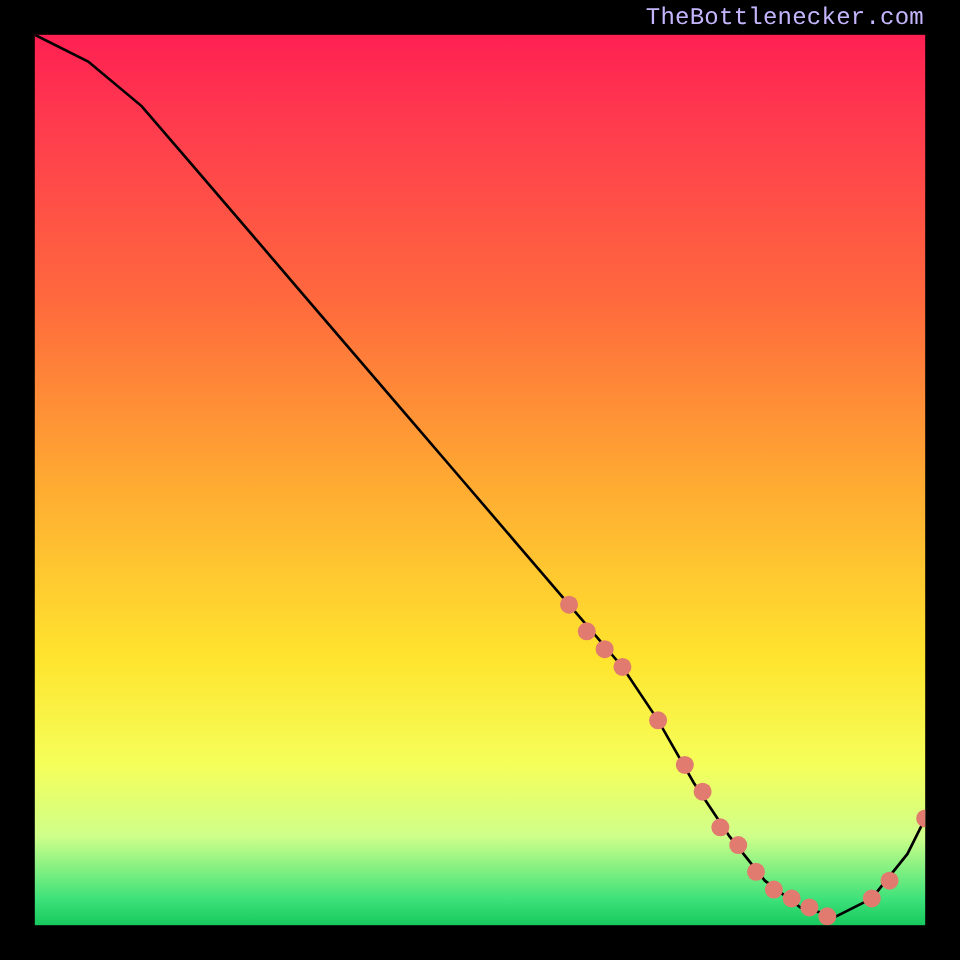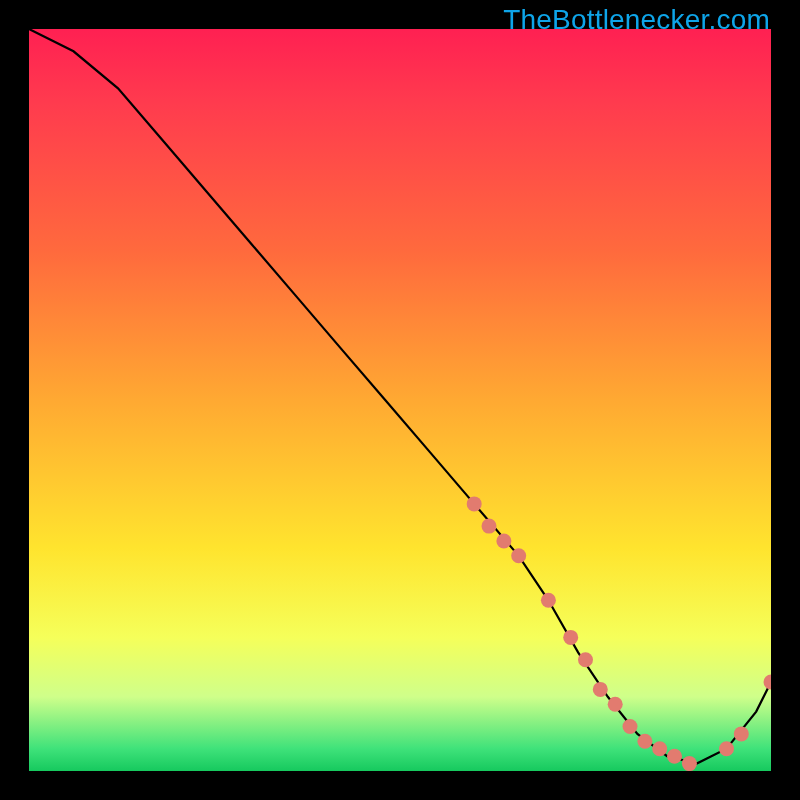--- a/index.html
+++ b/index.html
@@ -38,23 +38,23 @@
     position: absolute;
     left: 0;
     top: 0;
     width: 742px;
     height: 742px;
   }
   .attr {
     position: absolute;
     right: 30px;
     top: 4px;
-    font-family: Liberation Sans, sans-serif;
-    font-size: 28px;
-    color: #0ea5e9;
+    font-family: Liberation Mono, monospace;
+    font-size: 20px;
+    color: #c4b5fd;
     letter-spacing: 0.2px;
   }
 </style>
 </head>
 <body>
 
 <div class="stage">
   <div class="plot">
     <svg class="curve" viewBox="0 0 742 742">
       <path d="M0.0 0.0 L44.5 22.3 L89.0 59.4 L133.6 111.3 L178.1 163.2 L222.6 215.2 L267.1 267.1 L311.6 319.1 L356.2 371.0 L400.7 422.9 L445.2 474.9 L489.7 526.8 L519.4 571.3 L549.1 623.3 L578.8 667.8 L608.4 704.9 L638.1 727.2 L667.8 734.6 L697.5 719.7 L727.2 682.6 L742.0 653.0" id="line-path" fill="none" stroke="#000000" stroke-width="2.2"></path>

